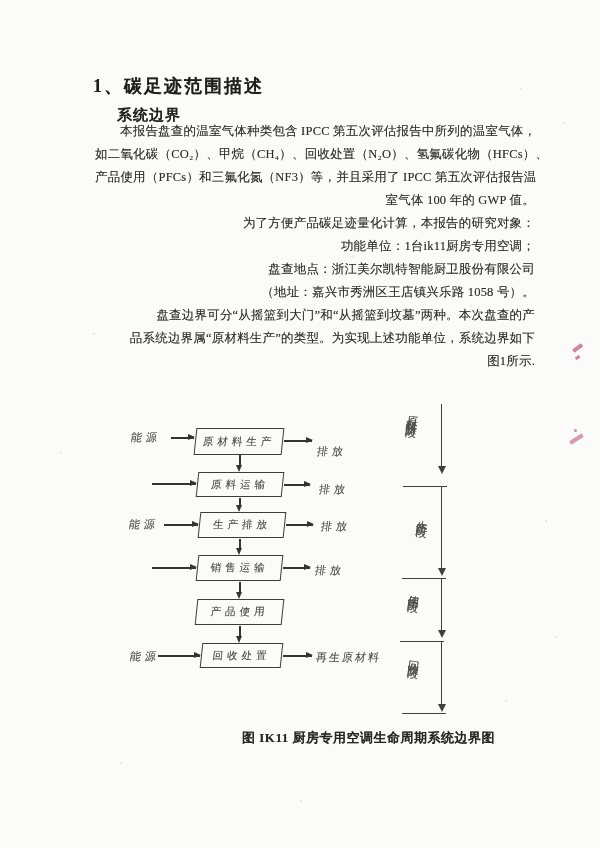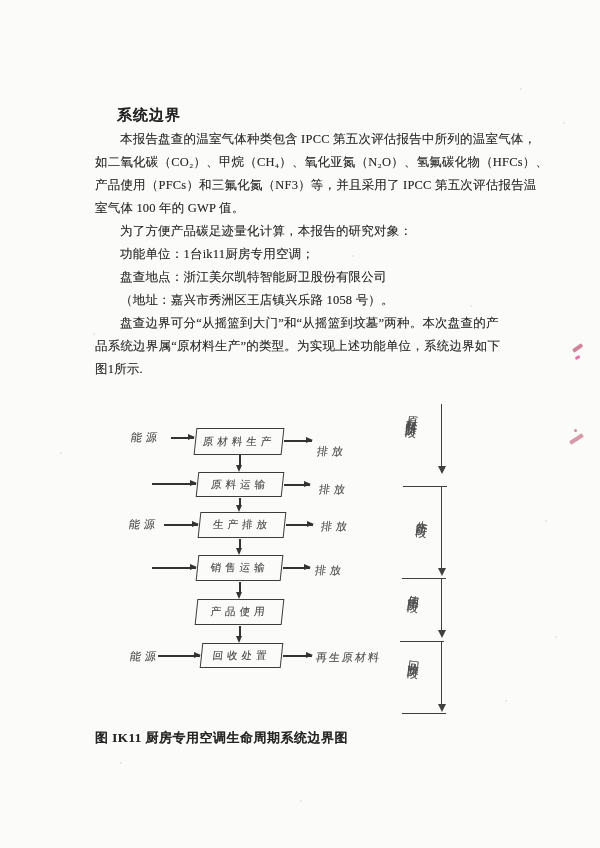--- a/index.html
+++ b/index.html
@@ -13,21 +13,21 @@
   .heading {
     position:absolute; left:93px; top:74px;
     font-size:18px; font-weight:bold; letter-spacing:2px; color:#1e1e1e;
     text-shadow:0 0 0.6px rgba(50,50,50,.6); white-space:nowrap;
   }
   .subheading {
     position:absolute; left:117px; top:106px;
     font-size:15px; font-weight:bold; color:#222; letter-spacing:1px;
     text-shadow:0 0 0.5px rgba(60,60,60,.5); white-space:nowrap;
   }
-  .bodytext { position:absolute; left:95px; top:128px; width:440px; }
+  .bodytext { position:absolute; left:95px; top:120px; width:440px;text-align:right; }
   .line {
     font-size:12.5px; line-height:23px; letter-spacing:0.2px;
     white-space:nowrap; color:#2b2b2b;
     text-shadow:0 0 0.5px rgba(70,70,70,.45);
   }
   .line.indent { padding-left:25px; }
 
   
   .flow-box {
     position:absolute; border:1.4px solid #3c3c3c; background:transparent;
@@ -56,37 +56,38 @@
     content:""; position:absolute; bottom:-7px; left:-3.4px;
     border-top:8px solid #3f3f3f; border-left:4px solid transparent; border-right:4px solid transparent;
   }
   .stage-tick { position:absolute; height:1.3px; width:44px; background:#3f3f3f; }
   .stage-label {
     position:absolute; writing-mode:vertical-rl; text-orientation:upright;
     font-size:11.5px; color:#4f4f4f; letter-spacing:2px;
     transform:rotate(7deg); text-shadow:0 0 0.6px rgba(90,90,90,.5);
   }
   .caption {
-    position:absolute; left:95px; top:729px; width:400px; text-align:left;
+    position:absolute; left:95px; top:729px; width:400px; text-align:right;
     font-size:13px; font-weight:bold; color:#252525; letter-spacing:0.5px;
     text-shadow:0 0 0.5px rgba(60,60,60,.5); white-space:nowrap;
   }
   .ink { position:absolute; border-radius:1px; }
   .speck { position:absolute; border-radius:50%; background:rgba(110,110,110,.18); }
 </style>
 </head>
 <body>
 
 <div class="page">
 
+  <div class="heading">1、碳足迹范围描述</div>
   <div class="subheading">系统边界</div>
 
   <div class="bodytext">
     <div class="line indent">本报告盘查的温室气体种类包含 IPCC 第五次评估报告中所列的温室气体，</div>
-    <div class="line">如二氧化碳（CO₂）、甲烷（CH₄）、氧化亚氮（N₂O）、氢氟碳化物（HFCs）、</div>
+    <div class="line">如二氧化碳（CO₂）、甲烷（CH₄）、回收处置（N₂O）、氢氟碳化物（HFCs）、</div>
     <div class="line">产品使用（PFCs）和三氟化氮（NF3）等，并且采用了 IPCC 第五次评估报告温</div>
     <div class="line">室气体 100 年的 GWP 值。</div>
     <div class="line indent">为了方便产品碳足迹量化计算，本报告的研究对象：</div>
     <div class="line indent">功能单位：1台ik11厨房专用空调；</div>
     <div class="line indent">盘查地点：浙江美尔凯特智能厨卫股份有限公司</div>
     <div class="line indent">（地址：嘉兴市秀洲区王店镇兴乐路 1058 号）。</div>
     <div class="line indent">盘查边界可分“从摇篮到大门”和“从摇篮到坟墓”两种。本次盘查的产</div>
     <div class="line">品系统边界属“原材料生产”的类型。为实现上述功能单位，系统边界如下</div>
     <div class="line">图1所示.</div>
   </div>

